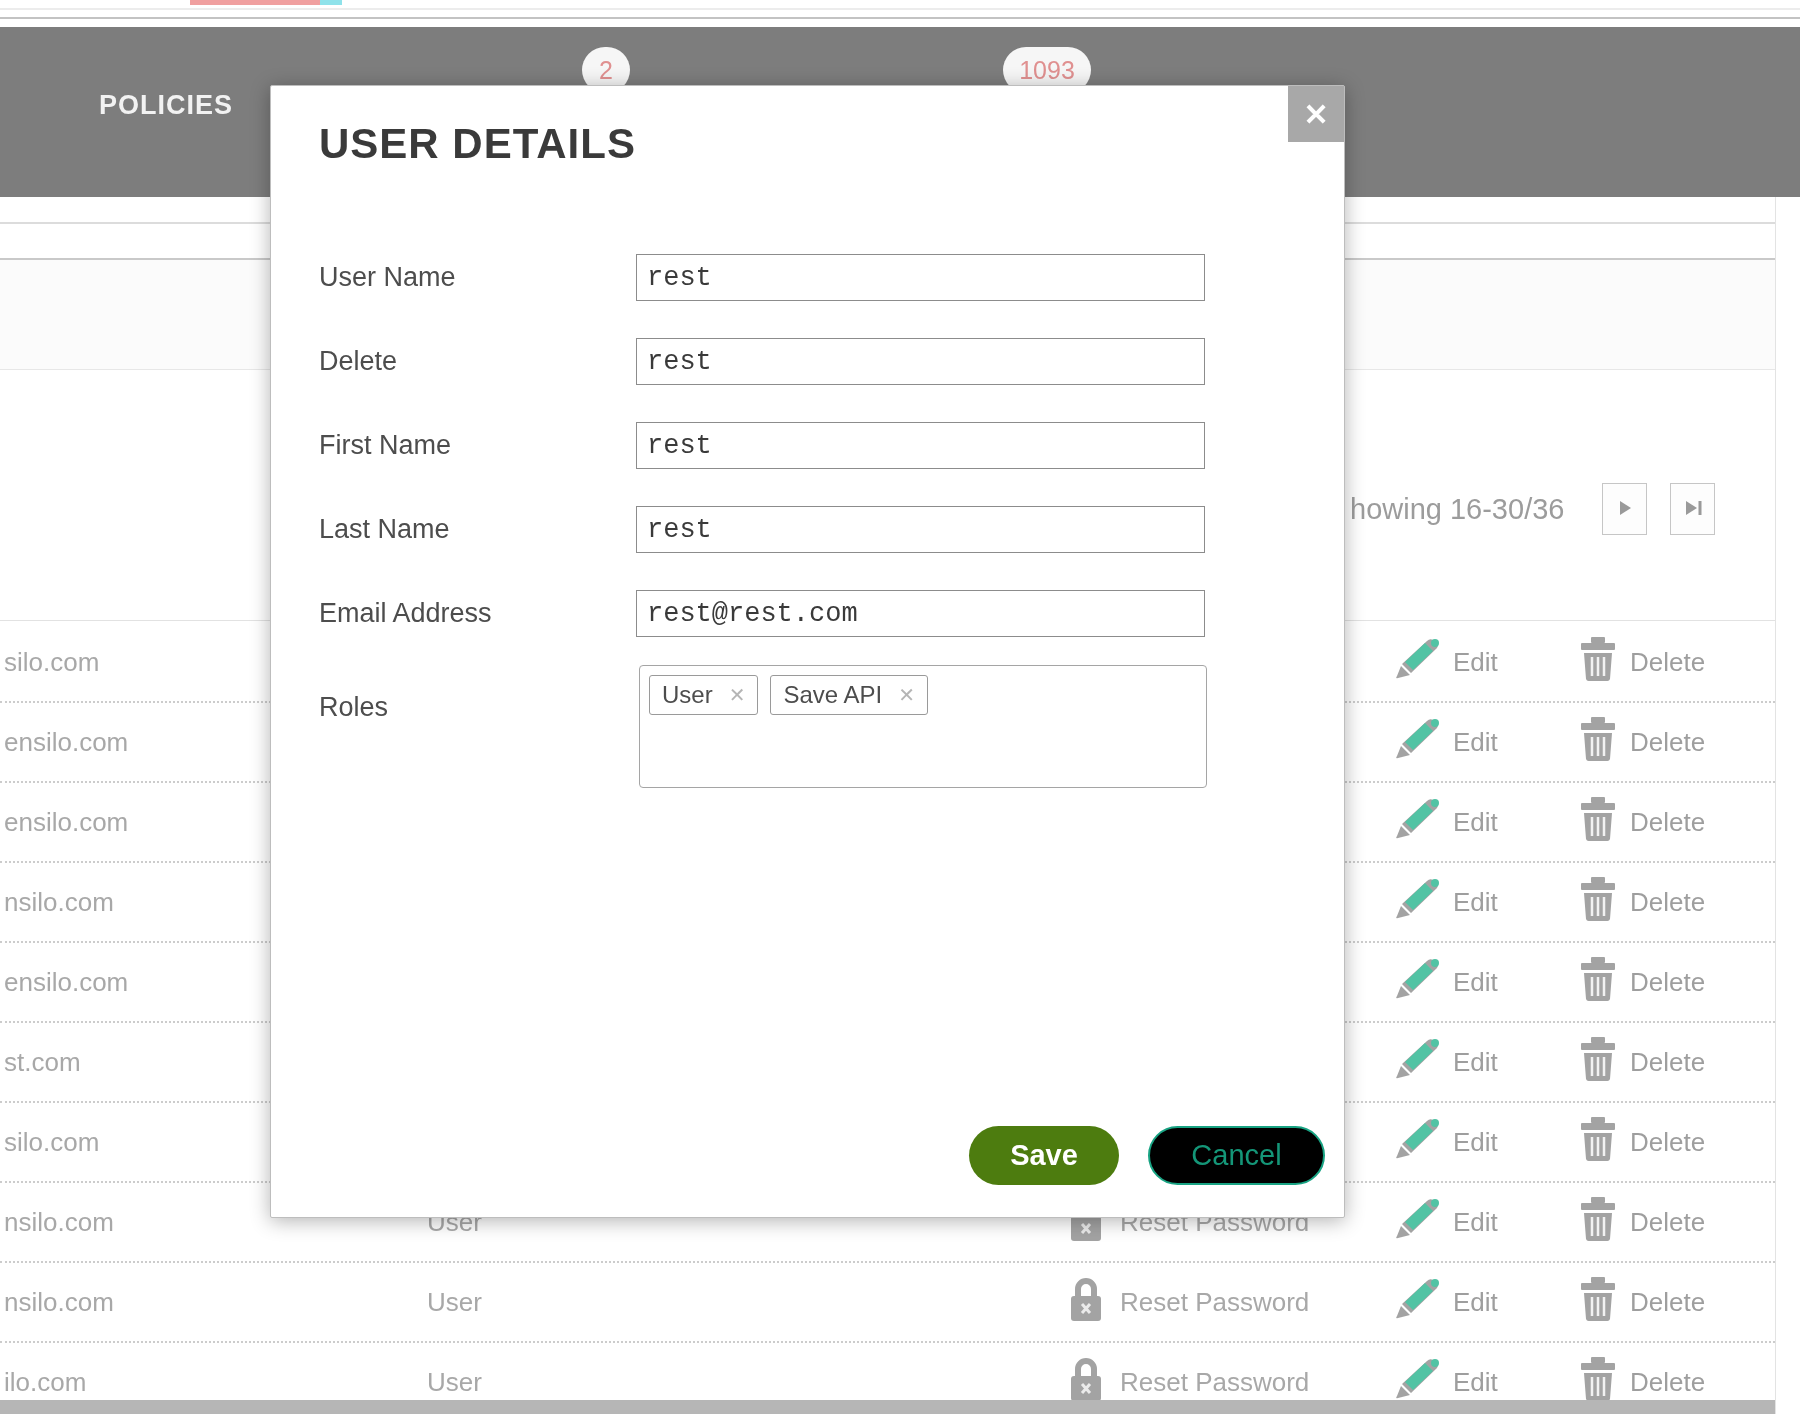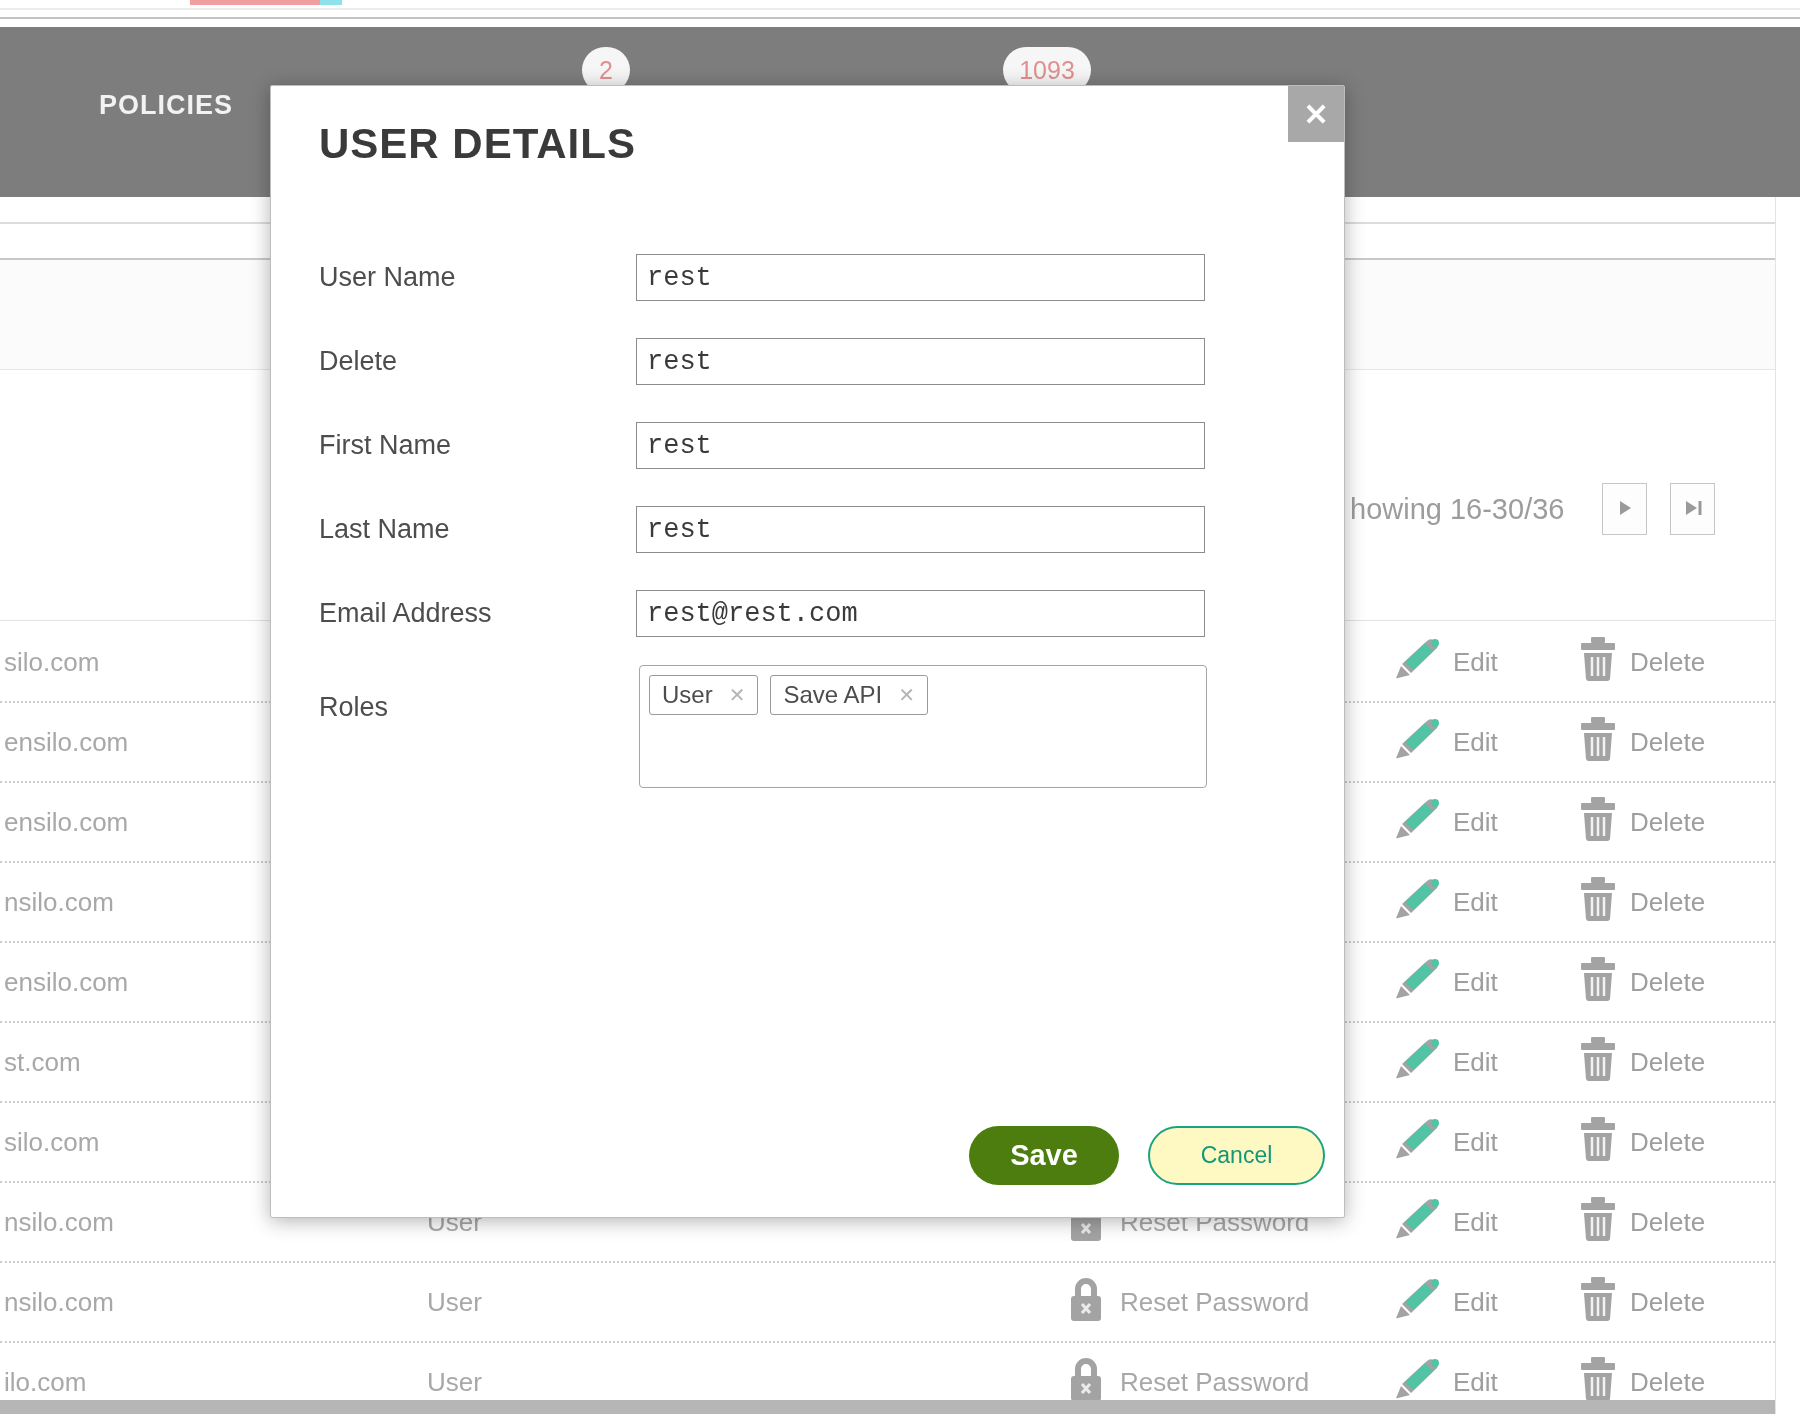--- a/index.html
+++ b/index.html
@@ -102,22 +102,22 @@
   }
   .tag-x { color:#b5b5b5; font-size:20px; cursor:pointer; }
   .btn-save {
     position:absolute; left:698px; top:1040px; width:150px; height:59px;
     border:none; border-radius:30px; background:#4d7c0f; color:#ffffff;
     font-size:29px; font-weight:bold; cursor:pointer;
     font-family:"Liberation Sans", sans-serif;
   }
   .btn-cancel {
     position:absolute; left:877px; top:1040px; width:177px; height:59px;
-    border:2px solid #18a383; border-radius:30px; background:#fef9c3; color:#149678;
-    font-size:23px; cursor:pointer;
+    border:2px solid #18a383; border-radius:30px; background:#000000; color:#149678;
+    font-size:29px; cursor:pointer;
     font-family:"Liberation Sans", sans-serif;
   }
   .icon { flex:0 0 auto; display:block; }
 </style>
 </head>
 <body>
 
 <div class="top-strip">
   <div class="top-artifact-red"></div>
   <div class="top-artifact-cyan"></div>

